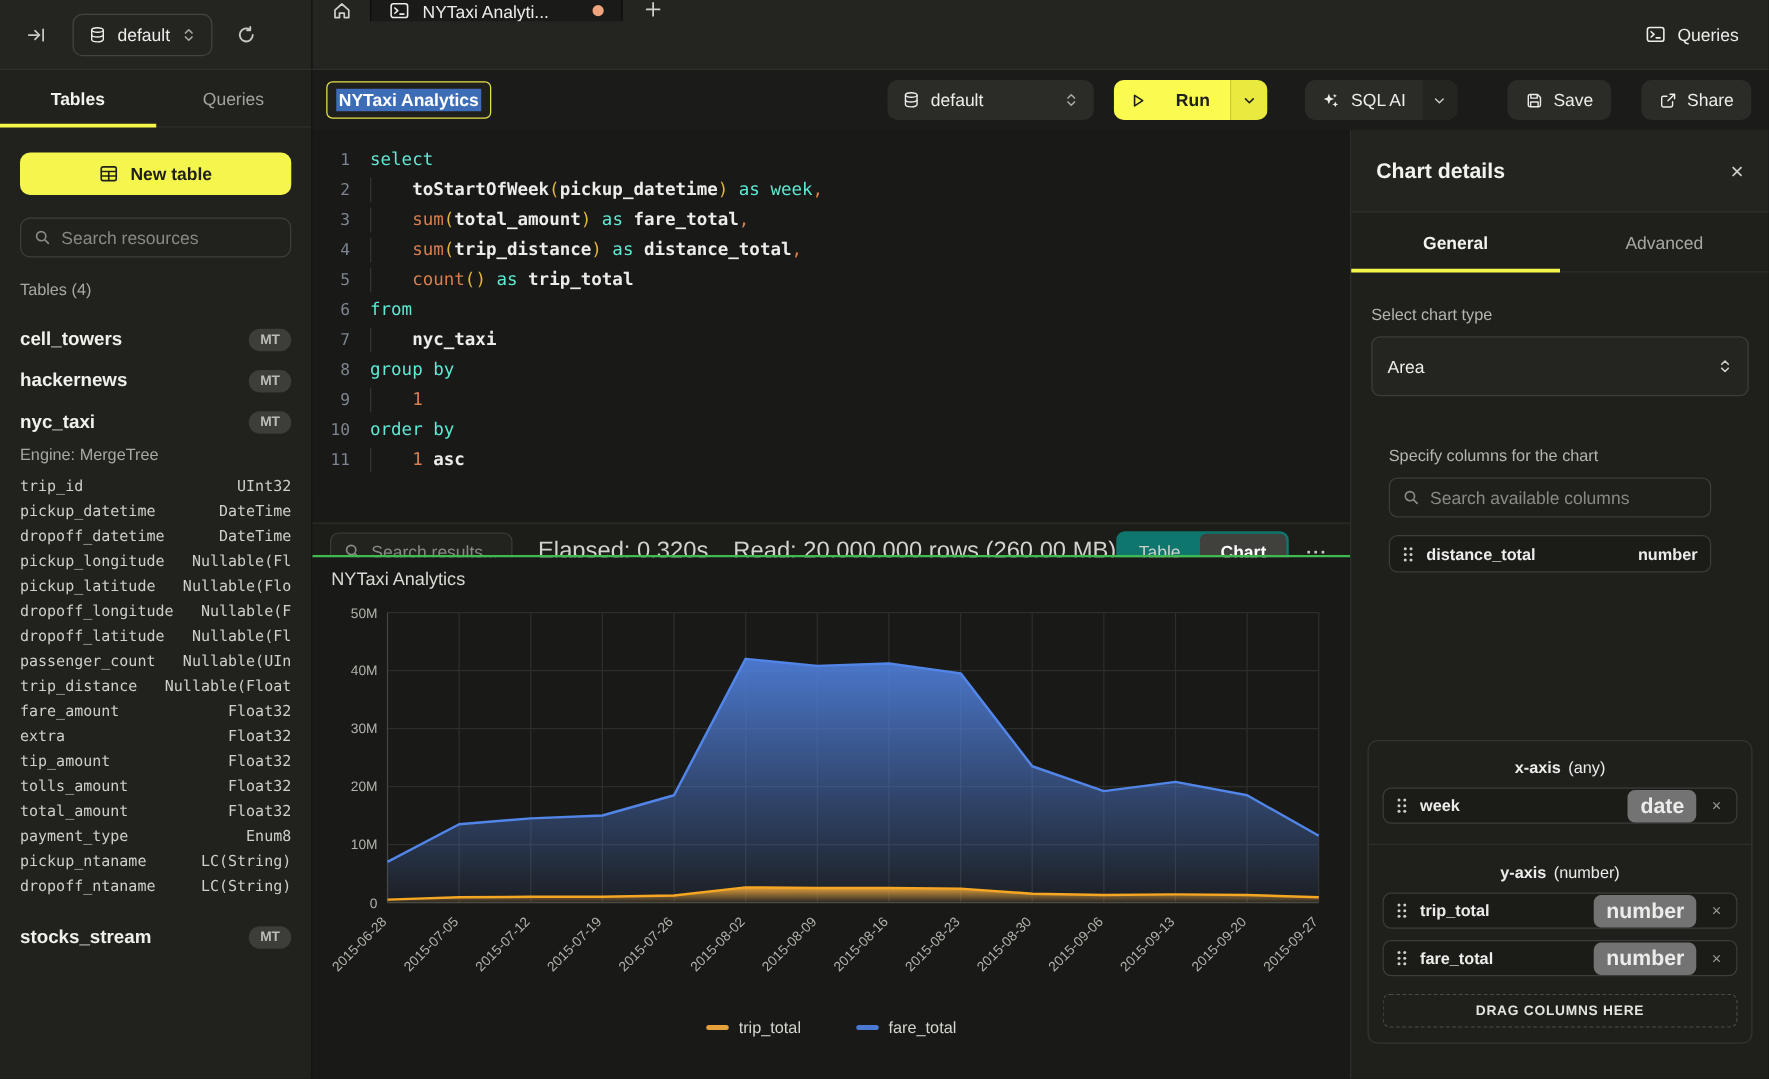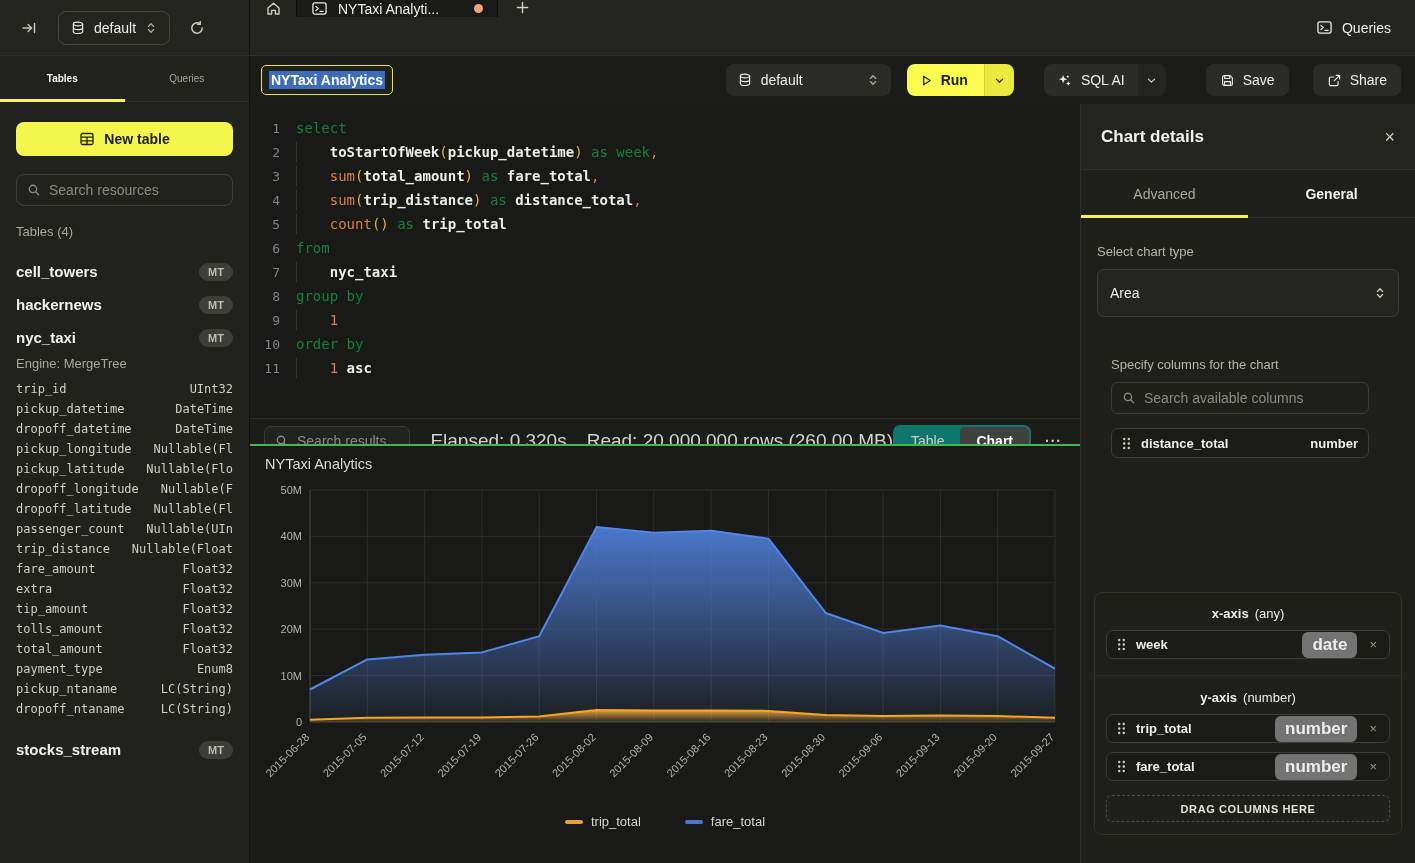--- a/index.html
+++ b/index.html
@@ -20,21 +20,21 @@
   .tab{display:flex;align-items:center;gap:10px;width:202px;padding:0 14px;background:#1a1a18;border-left:1px solid #0d0d0c;border-right:1px solid #0d0d0c;cursor:pointer}
   .tab .tlabel{font-size:14px;color:#ececea;white-space:nowrap;overflow:hidden}
   .dot{width:9px;height:9px;border-radius:50%;margin-left:auto}
   .plus-btn{width:48px;display:flex;align-items:center;justify-content:center;color:#cfcfc9;cursor:pointer}
   .tb-right{margin-left:auto;display:flex;align-items:center;padding-right:24px}
   .queries-btn{display:flex;align-items:center;gap:9px;color:#ececea;cursor:pointer;font-size:14px}
 
   
   .sidebar{position:absolute;left:0;top:56px;width:250px;height:807px;background:#21211e;border-right:1px solid #111110;overflow:hidden}
   .side-tabs{display:flex;height:46px;border-bottom:1px solid #2e2e2a;position:relative}
-  .side-tab{width:125px;display:flex;align-items:center;justify-content:center;font-size:10px;cursor:pointer}
+  .side-tab{width:125px;display:flex;align-items:center;justify-content:center;font-size:14px;cursor:pointer}
   .side-tab.on{color:#f2f2ee;font-weight:bold}
   .side-tab.off{color:#a4a49e}
   .side-underline{position:absolute;left:0;bottom:-1px;width:125px;height:3px;background:#f5f64a}
   .newtable{margin:20px 16px 0;height:34px;background:#f5f64d;border-radius:8px;display:flex;align-items:center;justify-content:center;gap:9px;color:#20201a;font-weight:bold;font-size:14px;cursor:pointer}
   .searchbox{margin:18px 16px 0;height:32px;border:1px solid #3e3e3a;border-radius:8px;display:flex;align-items:center;gap:8px;padding:0 10px;color:#8a8a84;cursor:text}
   .searchbox .ph{font-size:14px;color:#8a8a84}
   .tables-head{margin:18px 16px 16px;font-size:13px;color:#a8a8a2}
   .tlist{margin:4px 16px 0}
   .trow{display:flex;align-items:center;height:33px;cursor:pointer}
   .tname{font-size:15px;font-weight:600;color:#f0f0ec}
@@ -46,36 +46,36 @@
   .trow.gap{margin-top:14px}
 
   
   .toolbar{position:absolute;left:250px;top:56px;width:1165px;height:48px;background:#1b1b19;display:flex;align-items:center;padding:0 14px 0 11px}
   .title-box{height:30px;border:1px solid #e5e54a;border-radius:5px;display:flex;align-items:center;padding:0 7px;background:#20201d;cursor:text}
   .title-box .sel{background:#3e6db8;color:#fff;font-weight:bold;font-size:14px;padding:1px 2px}
   .tbgroup{margin-left:auto;display:flex;align-items:center}
   .select-dark{display:flex;align-items:center;gap:9px;height:32px;padding:0 12px;background:#2b2b27;border-radius:8px;color:#ececea;cursor:pointer;width:165px}
   .select-dark .chev{margin-left:auto}
   .run{display:flex;align-items:stretch;height:32px;border-radius:8px;overflow:hidden;margin-left:16px;cursor:pointer}
-  .run-main{display:flex;align-items:center;gap:8px;background:#fbfb4f;color:#20201a;font-weight:bold;padding:0 16px 0 13px;font-size:14px}
+  .run-main{display:flex;align-items:center;gap:24px;background:#fbfb4f;color:#20201a;font-weight:bold;padding:0 16px 0 13px;font-size:14px}
   .run-chev{width:30px;background:#e9e940;display:flex;align-items:center;justify-content:center;border-left:1px solid #cfcf35;color:#20201a}
   .sqlai{display:flex;align-items:stretch;height:32px;border-radius:8px;overflow:hidden;margin-left:30px;background:#2b2b27;cursor:pointer}
   .sqlai-main{display:flex;align-items:center;gap:9px;padding:0 13px;color:#ececea}
   .sqlai-chev{width:28px;background:#242421;display:flex;align-items:center;justify-content:center;color:#cfcfc9}
   .btn-dark{display:flex;align-items:center;gap:8px;height:32px;padding:0 14px;background:#2b2b27;border-radius:8px;color:#ececea;cursor:pointer;font-size:14px}
   .save{margin-left:40px}
   .share{margin-left:24px}
 
   
   .editor{position:absolute;left:250px;top:104px;width:830px;height:295px;background:#191917;padding-top:12px;cursor:text}
   .cl{display:flex;height:24px;align-items:center;font-family:"DejaVu Sans Mono",monospace;font-size:14px}
   .ln{width:46px;text-align:right;padding-right:16px;color:#7d8590;flex:0 0 auto;font-size:13px}
   .ct{white-space:pre;position:relative}
   .ct.ind::before{content:"";position:absolute;left:0;top:-2px;bottom:-2px;width:1px;background:#35352f}
-  .tk-k{color:#15803d}
+  .tk-k{color:#5eead4}
   .tk-f{color:#ececea;font-weight:bold}
   .tk-o{color:#d97f4e}
   .tk-p{color:#e3b53e}
   .tk-c{color:#d97f4e}
   .tk-n{color:#d97f4e}
   .tk-w{color:#ececea}
 
   
   .results{position:absolute;left:250px;top:418px;width:830px;height:45px;background:#1c1c19;border-top:1px solid #2c2c28;display:flex;align-items:center;padding:0 14px}
   .res-search{width:237px;height:30px;border:1px solid #3a3a36;border-radius:7px;background:#22221f;display:flex;align-items:center;gap:8px;padding:0 10px;color:#8a8a84;cursor:text}
@@ -498,22 +498,22 @@
       </div>
     </div>
 </div>
 
 <div class="rpanel">
   <div class="rp-head">
     <span class="t">Chart details</span>
     <span class="rp-close">×</span>
   </div>
   <div class="rp-tabs">
+    <div class="rp-tab on">General</div>
     <div class="rp-tab off">Advanced</div>
-    <div class="rp-tab on">General</div>
     <div class="rp-underline"></div>
   </div>
   <div class="rp-body">
     <div class="fld-label">Select chart type</div>
     <div class="rp-select">
       <span>Area</span>
       <svg class="chev" width="12" height="14" viewBox="0 0 12 16" fill="none" stroke="#cfcfc9" stroke-width="1.5" stroke-linecap="round" stroke-linejoin="round">
           <path d="M3 6.2 6 3.2l3 3"></path>
           <path d="M3 9.8 6 12.8l3-3"></path>
         </svg>

